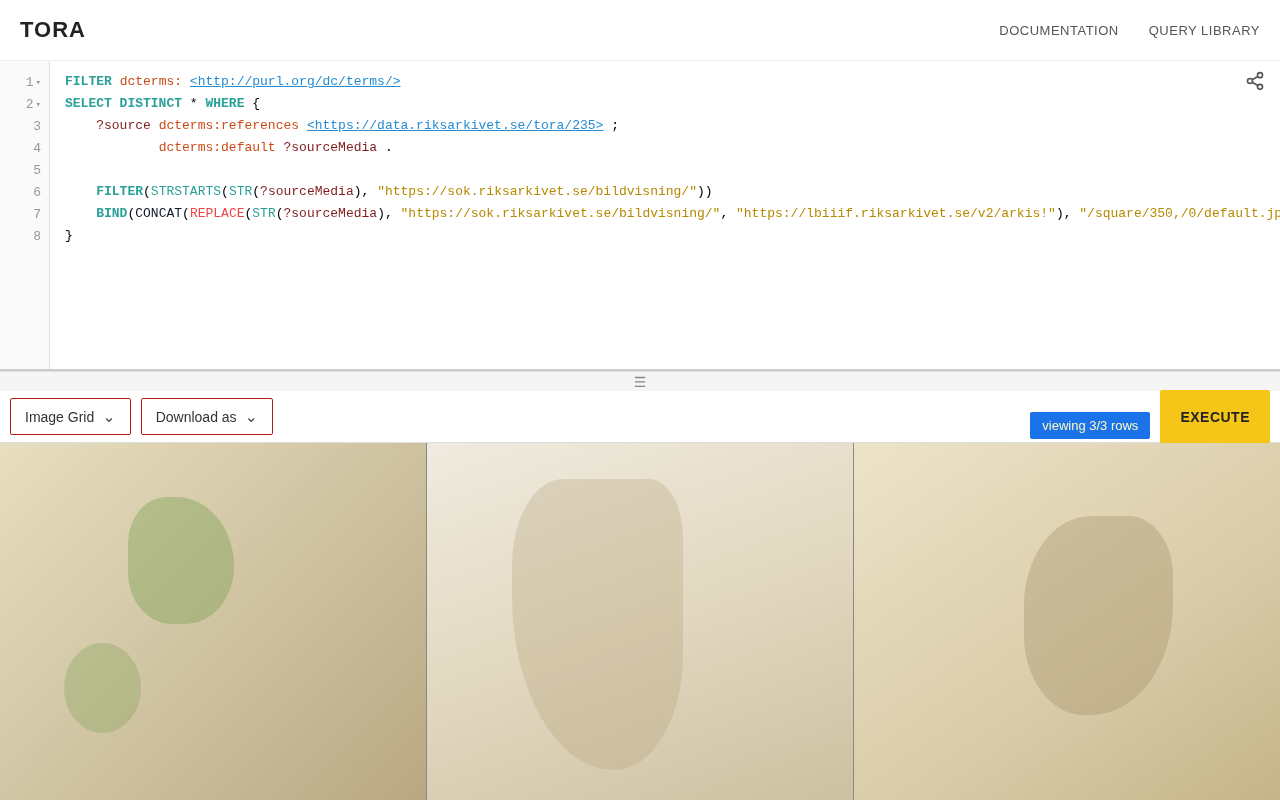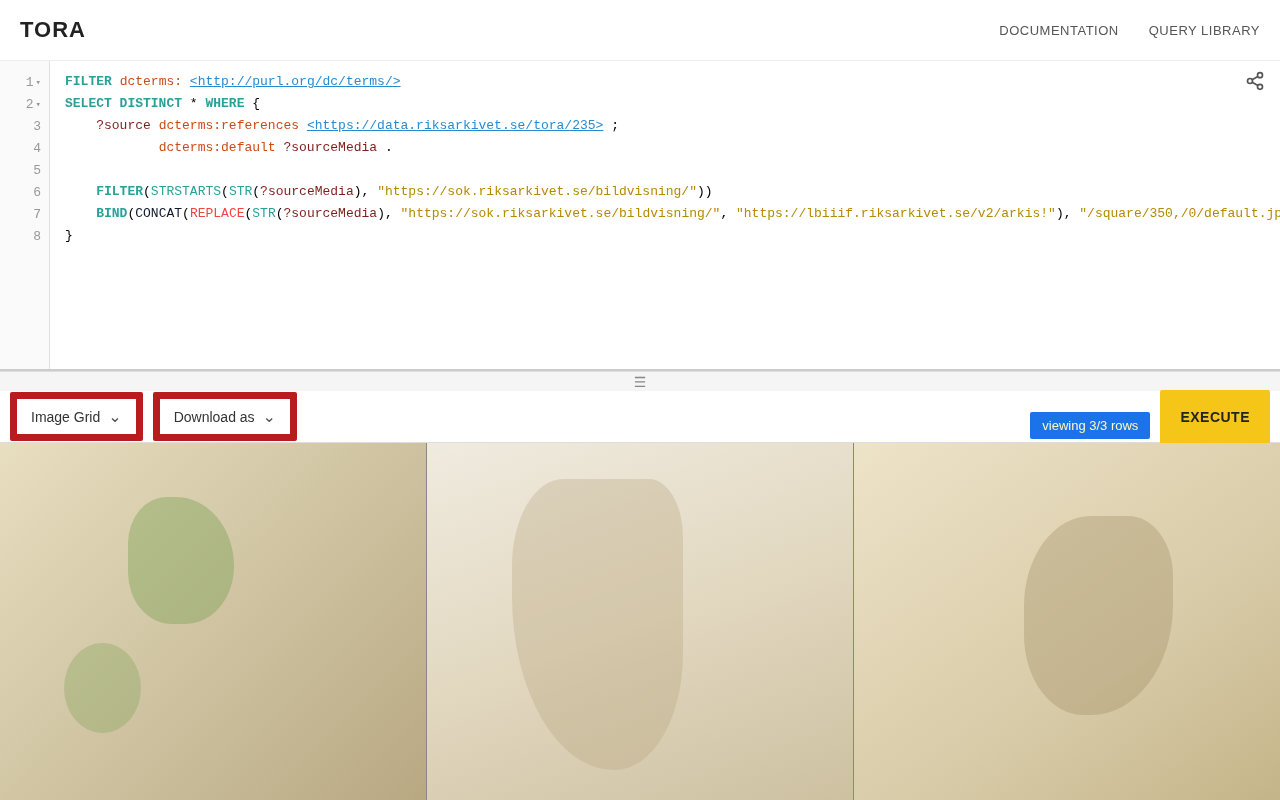--- a/index.html
+++ b/index.html
@@ -121,21 +121,21 @@
       padding: 8px 10px;
       gap: 10px;
       border-bottom: 1px solid #ddd;
       background: #fff;
       height: 52px;
     }
     .dropdown-btn {
       display: flex;
       align-items: center;
       gap: 8px;
-      border: 7px solid #b91c1c;
+      border: 1px solid #b91c1c;
       background: #fff;
       padding: 8px 14px;
       cursor: pointer;
       font-size: 14px;
       color: #333;
       border-radius: 2px;
     }
     .dropdown-btn .chevron {
       font-size: 16px;
       color: #555;

